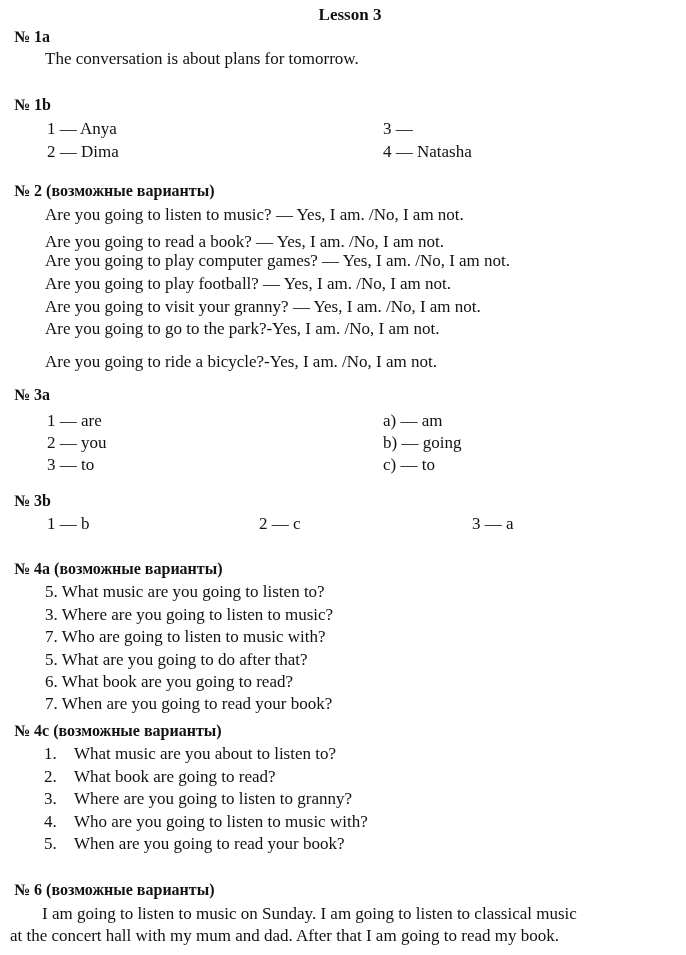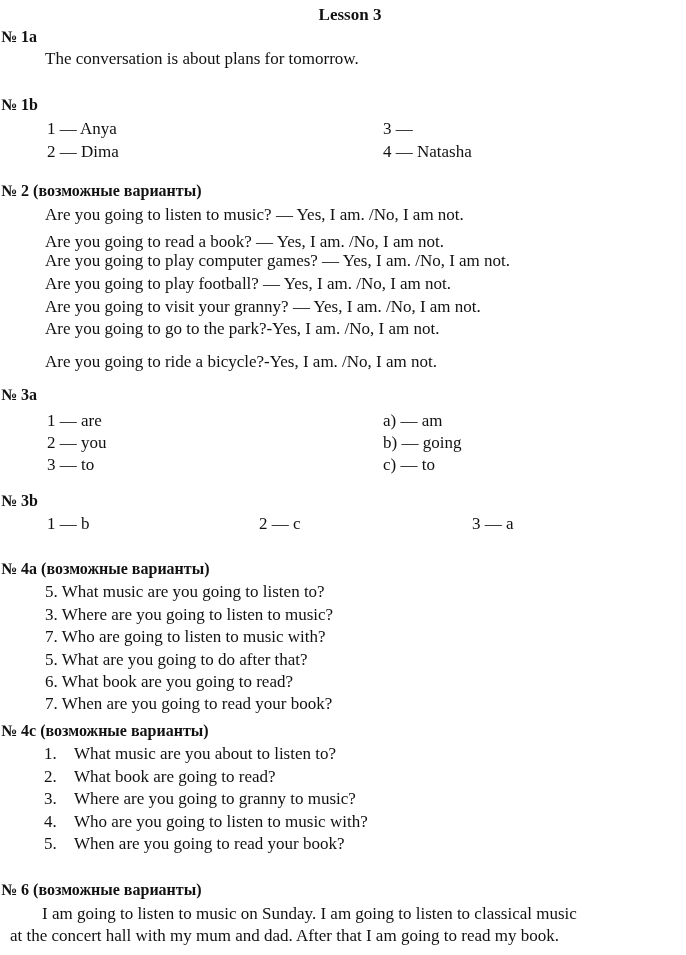--- a/index.html
+++ b/index.html
@@ -6,21 +6,21 @@
     body {
       width: 686px; height: 955px; position: relative; overflow: hidden;
       font-family: "Liberation Serif", "DejaVu Serif", serif;
       color: #111111; font-size: 17px;
     }
     .title {
       position: absolute; top: 5px; left: 0; width: 700px; text-align: center;
       font-weight: bold; font-size: 17px;
     }
     .h {
-      position: absolute; left: 1px; font-weight: bold; font-size: 16px;
+      position: absolute; left: 14px; font-weight: bold; font-size: 16px;
       letter-spacing: 0px;
     }
     .line { position: absolute; white-space: nowrap; font-size: 17px; }
     .ind { left: 45px; }
   </style>
 </head>
 <body>
 
 <div>
   <div class="title">Lesson 3</div>
@@ -63,21 +63,21 @@
   <div class="line ind" style="top:650px">5. What are you going to do after that?</div>
   <div class="line ind" style="top:672px">6. What book are you going to read?</div>
   <div class="line ind" style="top:694px">7. When are you going to read your book?</div>
 
   <div class="h" style="top:722px">№ 4c (возможные варианты)</div>
   <div class="line" style="top:744px; left:44px">1.</div>
   <div class="line" style="top:744px; left:74px">What music are you about to listen to?</div>
   <div class="line" style="top:767px; left:44px">2.</div>
   <div class="line" style="top:767px; left:74px">What book are going to read?</div>
   <div class="line" style="top:789px; left:44px">3.</div>
-  <div class="line" style="top:789px; left:74px">Where are you going to granny to music?</div>
+  <div class="line" style="top:789px; left:74px">Where are you going to listen to granny?</div>
   <div class="line" style="top:812px; left:44px">4.</div>
   <div class="line" style="top:812px; left:74px">Who are you going to listen to music with?</div>
   <div class="line" style="top:834px; left:44px">5.</div>
   <div class="line" style="top:834px; left:74px">When are you going to read your book?</div>
 
   <div class="h" style="top:881px">№ 6 (возможные варианты)</div>
   <div class="line" style="top:904px; left:42px">I am going to listen to music on Sunday. I am going to listen to classical music</div>
   <div class="line" style="top:926px; left:10px">at the concert hall with my mum and dad. After that I am going to read my book.</div>
 </div>
 

